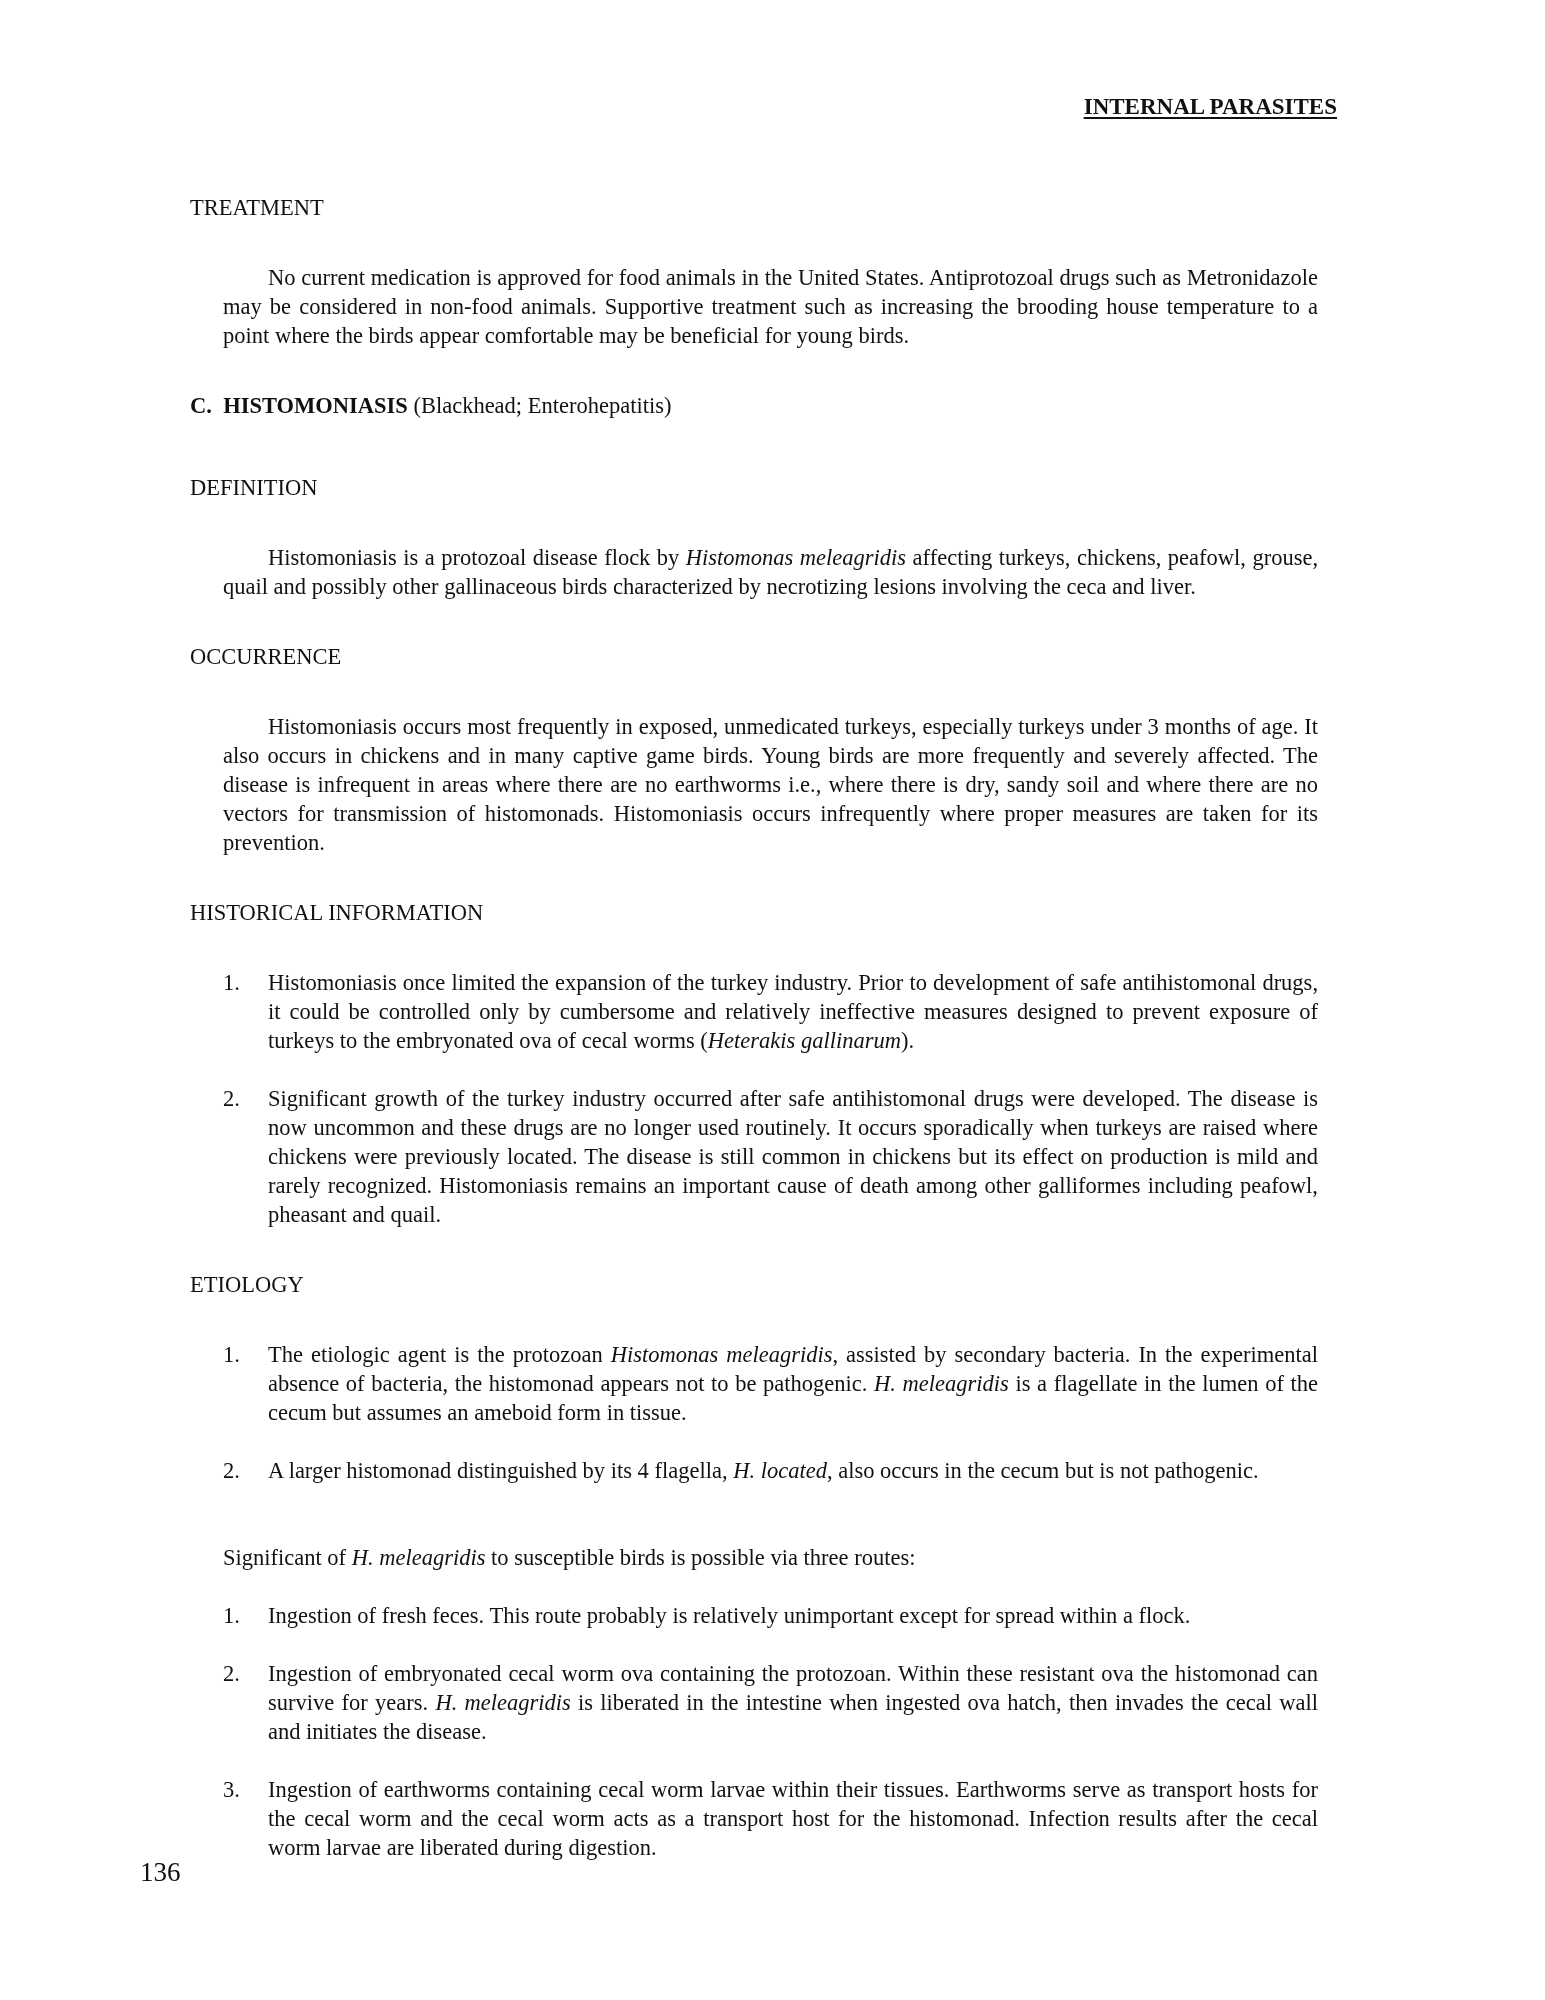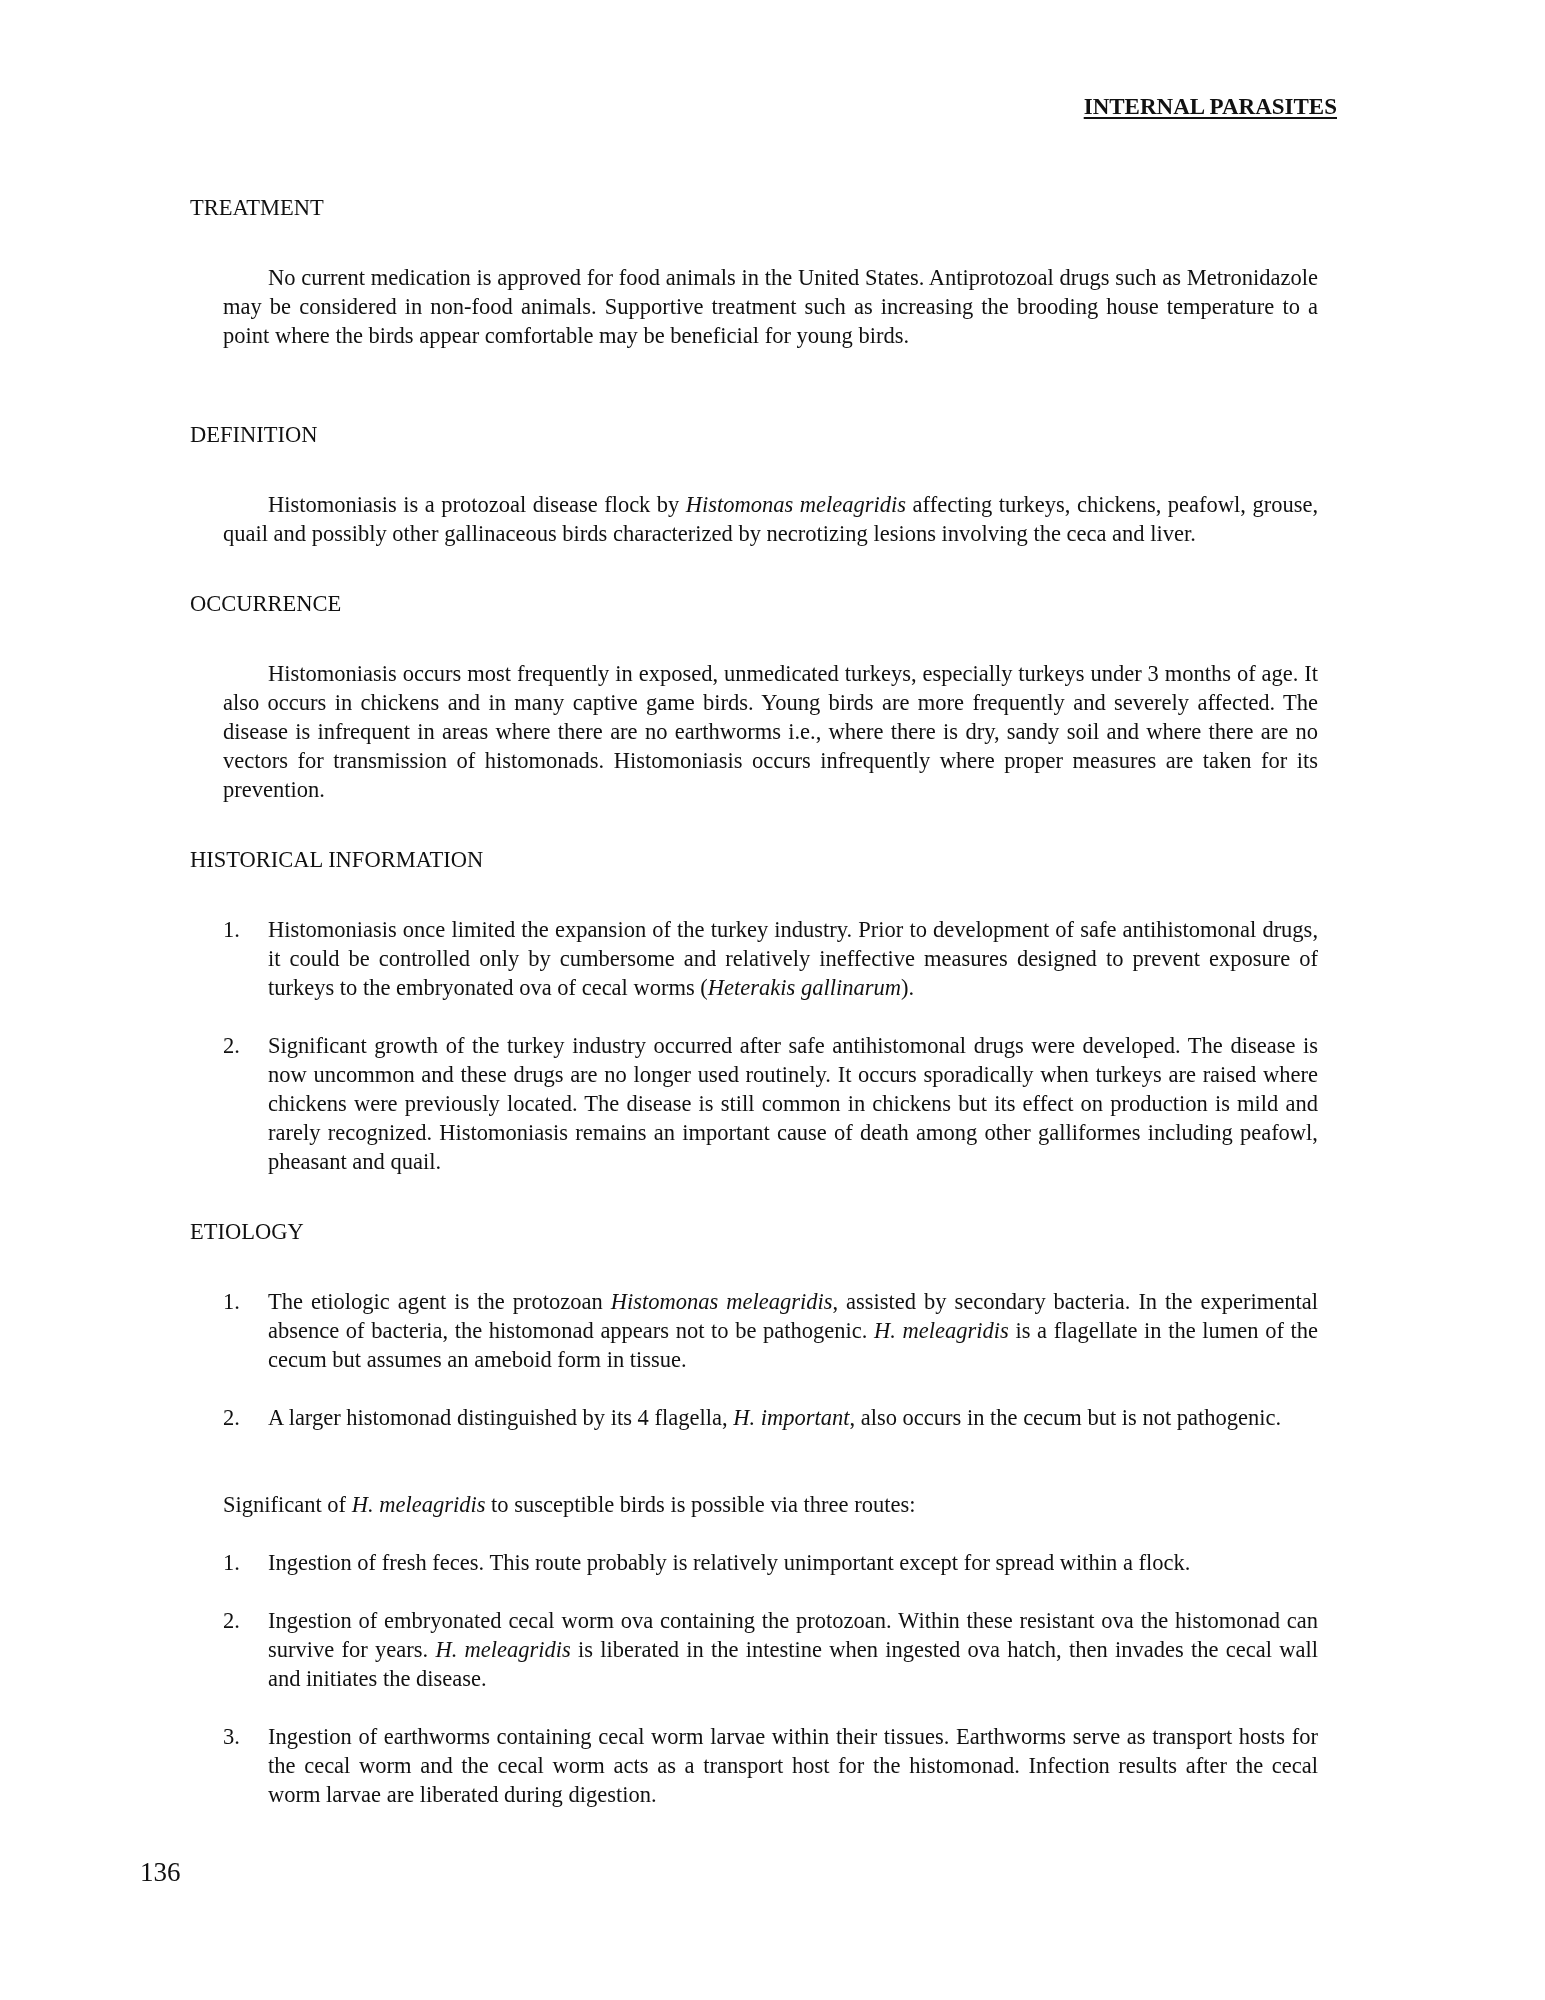--- a/index.html
+++ b/index.html
@@ -34,20 +34,25 @@
 
 <div class="running-head">INTERNAL PARASITES</div>
 
 <div class="page">
 
   <h2 class="heading">TREATMENT</h2>
   <div class="gap-h"></div>
   <p class="para first indent-block">No current medication is approved for food animals in the United States.  Antiprotozoal drugs such as Metronidazole may be considered in non-food animals.  Supportive treatment such as increasing the brooding house temperature to a point where the birds appear comfortable may be beneficial for young birds.</p>
   <div class="gap-s"></div>
 
+  <h1 class="heading">
+    <span class="section-title">C.</span>&nbsp;
+    <span class="section-title">HISTOMONIASIS</span>
+    <span>(Blackhead; Enterohepatitis)</span>
+  </h1>
   <div class="gap-s"></div>
 
   <h2 class="heading">DEFINITION</h2>
   <div class="gap-h"></div>
   <p class="para first indent-block"><span>Histomoniasis is a protozoal disease flock by </span><i>Histomonas meleagridis</i><span> affecting turkeys, chickens, peafowl, grouse, quail and possibly other gallinaceous birds characterized by necrotizing lesions involving the ceca and liver.</span></p>
   <div class="gap-s"></div>
 
   <h2 class="heading">OCCURRENCE</h2>
   <div class="gap-h"></div>
   <p class="para first indent-block">Histomoniasis occurs most frequently in exposed, unmedicated turkeys, especially turkeys under 3 months of age.  It also occurs in chickens and in many captive game birds.  Young birds are more frequently and severely affected.  The disease is infrequent in areas where there are no earthworms i.e., where there is dry, sandy soil and where there are no vectors for transmission of histomonads.  Histomoniasis occurs infrequently where proper measures are taken for its prevention.</p>
@@ -69,21 +74,21 @@
 
   <h2 class="heading">ETIOLOGY</h2>
   <div class="gap-h"></div>
   <ol class="list">
     <li>
       <span class="num">1.</span>
       <span class="item-text"><span>The etiologic agent is the protozoan </span><i>Histomonas meleagridis</i><span>, assisted by secondary bacteria.  In the experimental absence of bacteria, the histomonad appears not to be pathogenic.  </span><i>H. meleagridis</i><span> is a flagellate in the lumen of the cecum but assumes an ameboid form in tissue.</span></span>
     </li>
     <li>
       <span class="num">2.</span>
-      <span class="item-text"><span>A larger histomonad distinguished by its 4 flagella, </span><i>H. important</i><span>, also occurs in the cecum but is not pathogenic.</span></span>
+      <span class="item-text"><span>A larger histomonad distinguished by its 4 flagella, </span><i>H. located</i><span>, also occurs in the cecum but is not pathogenic.</span></span>
     </li>
   </ol>
   <div class="gap-s"></div>
 
   <div class="gap-h"></div>
   <p class="para indent-block"><span>Significant of </span><i>H. meleagridis</i><span> to susceptible birds is possible via three routes:</span></p>
   <div class="gap-s"></div>
   <ol class="list">
     <li>
       <span class="num">1.</span>

